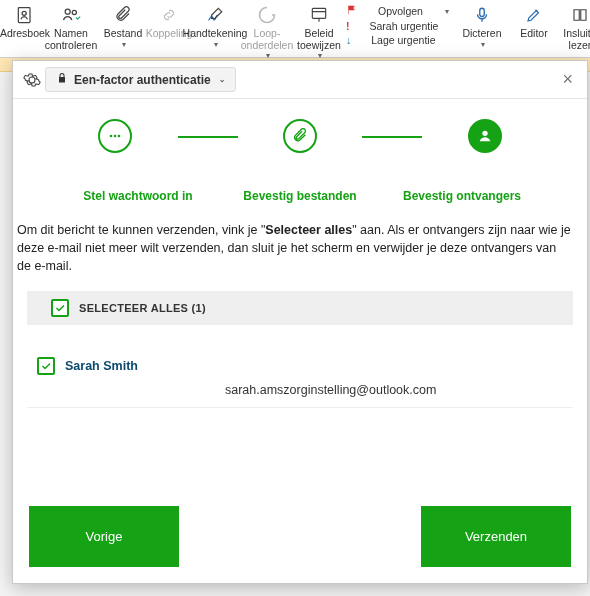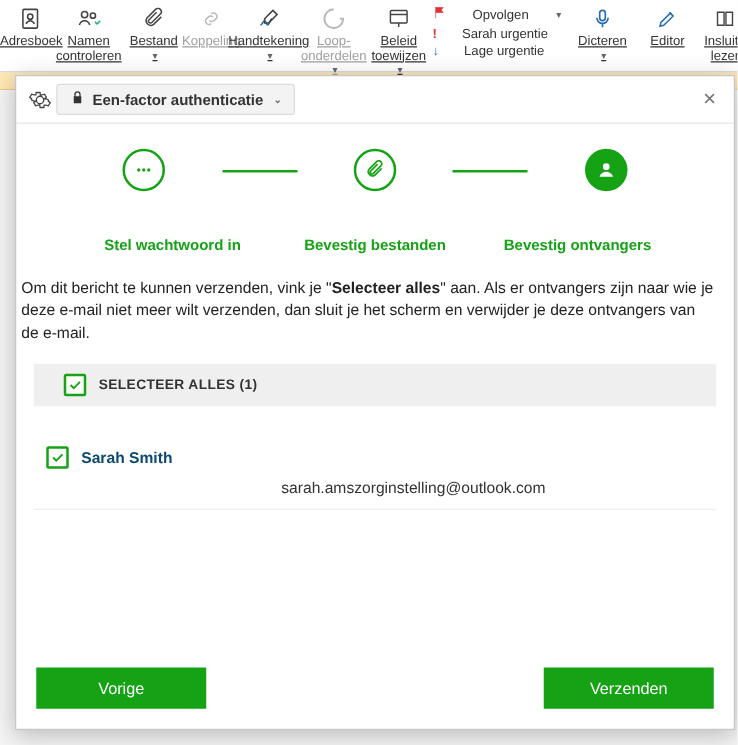--- a/index.html
+++ b/index.html
@@ -24,21 +24,20 @@
   .ribbon-item {
     display: flex;
     flex-direction: column;
     align-items: center;
     justify-content: flex-start;
     padding: 0 4px;
     font-size: 10.5px;
     color: #333;
     text-align: center;
     min-width: 46px;
-    text-decoration: underline;
   }
   .ribbon-item.disabled { color: #a0a0a0; }
   .ribbon-icon {
     height: 22px;
     width: 22px;
     display: flex;
     align-items: center;
     justify-content: center;
     margin-bottom: 2px;
   }
@@ -201,22 +200,22 @@
   .modal-footer {
     margin-top: auto;
     display: flex;
     justify-content: space-between;
     padding: 14px 16px 16px 16px;
   }
   .btn {
     background: #15a215;
     color: #fff;
     border: none;
-    padding: 9px 0;
-    width: 136px;
+    padding: 23px 0;
+    width: 150px;
     font-size: 13px;
     cursor: pointer;
   }
 </style>
 </head>
 <body>
 
 <div class="ribbon">
   <div class="ribbon-item">
     <span class="ribbon-icon">

